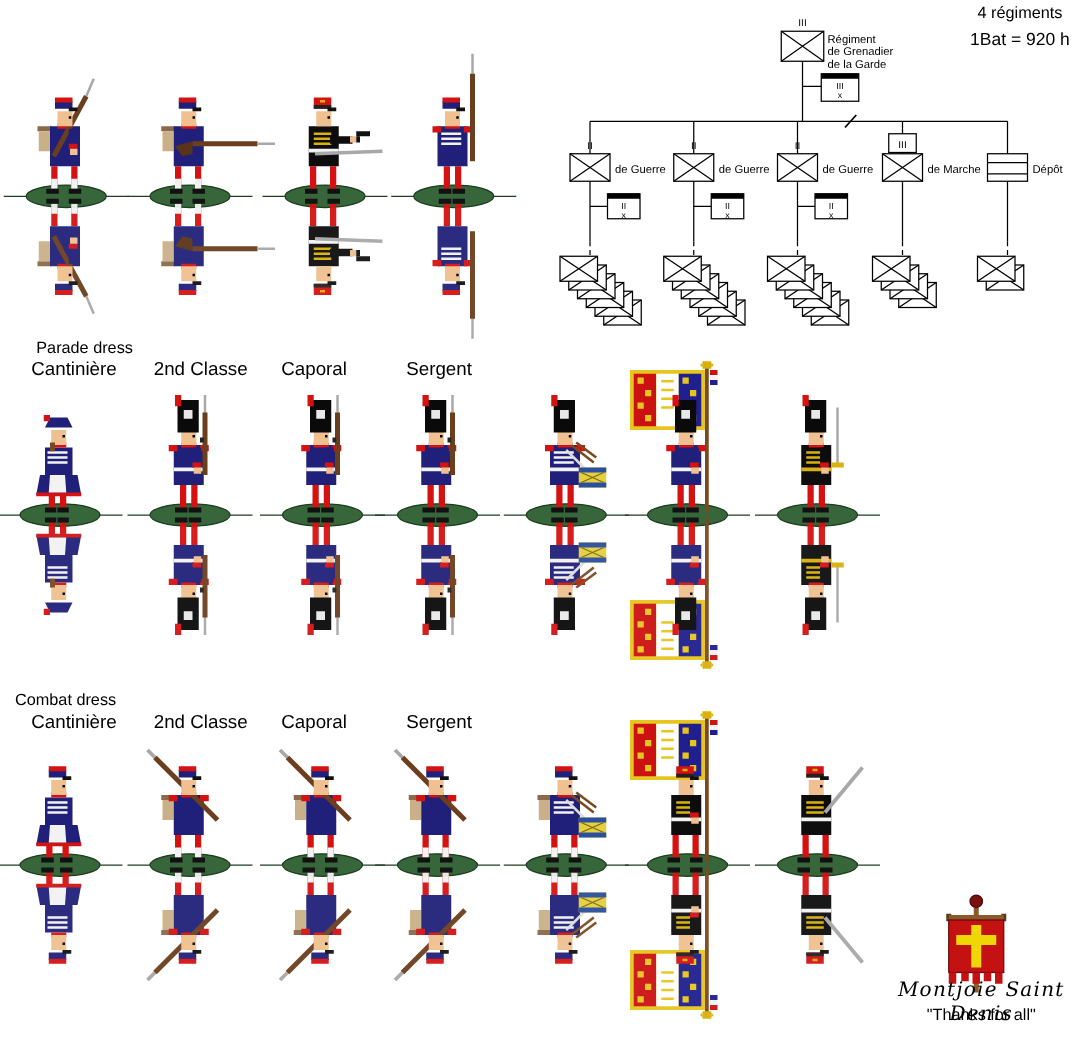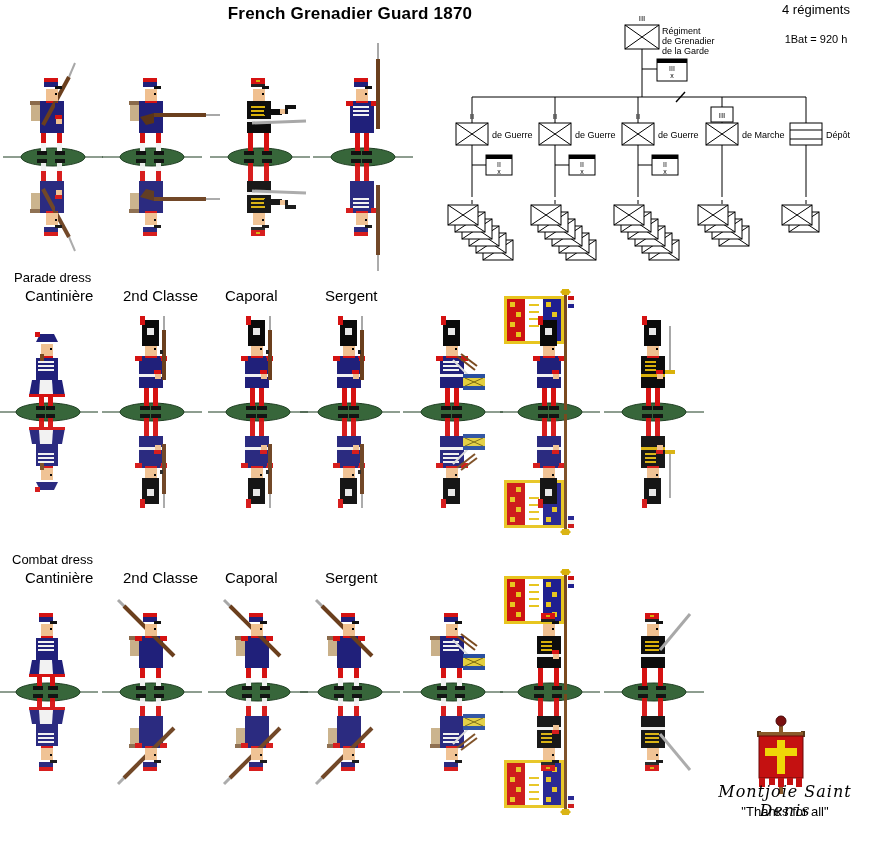--- a/index.html
+++ b/index.html
@@ -2,34 +2,33 @@
 <html><head>
 <meta charset="utf-8">
 <style>
   html,body{margin:0;padding:0;background:#fff;}
   .stage{position:relative;width:869px;height:841px;background:#ffffff;overflow:hidden;
          font-family:"Liberation Sans",sans-serif;color:#000;}
   .title{position:absolute;left:130px;top:4px;width:440px;text-align:center;
          font-size:17px;font-weight:bold;letter-spacing:0.2px;}
   .info{position:absolute;right:8px;top:2px;width:90px;text-align:center;}
   .info .l1{font-size:13px;}
-  .info .l2{font-size:11px;margin-top:16px;}
+  .info .l2{font-size:14px;margin-top:6px;}
   .sec-heading{position:absolute;font-size:13px;}
   .rank-label{position:absolute;font-size:15px;}
   .fig{position:absolute;}
   .motto{position:absolute;left:695px;top:782px;width:180px;text-align:center;
          font-family:"DejaVu Serif",serif;font-style:italic;font-size:16px;letter-spacing:1px;}
   .thanks{position:absolute;left:695px;top:804px;width:180px;text-align:center;font-size:13px;}
   svg{display:block;}
 </style>
 </head>
 <body>
 
 <div class="stage">
-  <div class="title">French Grenadier Guard 1870</div>
 
   <div class="info">
     <div class="l1">4 régiments</div>
     <div class="l2">1Bat = 920 h</div>
   </div>
 
   <div class="fig" style="left:440px;top:5px;">
     <svg id="orgsvg" width="429" height="262" viewBox="0 0 429 262">
         <text x="202" y="16" font-size="8" font-family="Liberation Sans,sans-serif" text-anchor="middle">III</text>
         <g>
@@ -237,21 +236,21 @@
           <line x1="379" y1="207" x2="349" y2="227" stroke="#000" stroke-width="1"></line>
         </g>
         <g>
           <rect x="342" y="200" width="30" height="20" fill="#fff" stroke="#000"></rect>
           <line x1="342" y1="200" x2="372" y2="220" stroke="#000" stroke-width="1"></line>
           <line x1="372" y1="200" x2="342" y2="220" stroke="#000" stroke-width="1"></line>
         </g>
       </svg>
   </div>
 
-  <div class="sec-heading" style="left:14px;top:270px;">Parade dress</div>
+  <div class="sec-heading" style="left:29px;top:270px;">Parade dress</div>
   <div class="sec-heading" style="left:12px;top:552px;">Combat dress</div>
 
   <div id="labels-host">
       <div class="rank-label" style="left: 25px; top: 287px;">Cantinière</div>
       <div class="rank-label" style="left: 123px; top: 287px;">2nd Classe</div>
       <div class="rank-label" style="left: 225px; top: 287px;">Caporal</div>
       <div class="rank-label" style="left: 325px; top: 287px;">Sergent</div>
       <div class="rank-label" style="left: 25px; top: 569px;">Cantinière</div>
       <div class="rank-label" style="left: 123px; top: 569px;">2nd Classe</div>
       <div class="rank-label" style="left: 225px; top: 569px;">Caporal</div>

